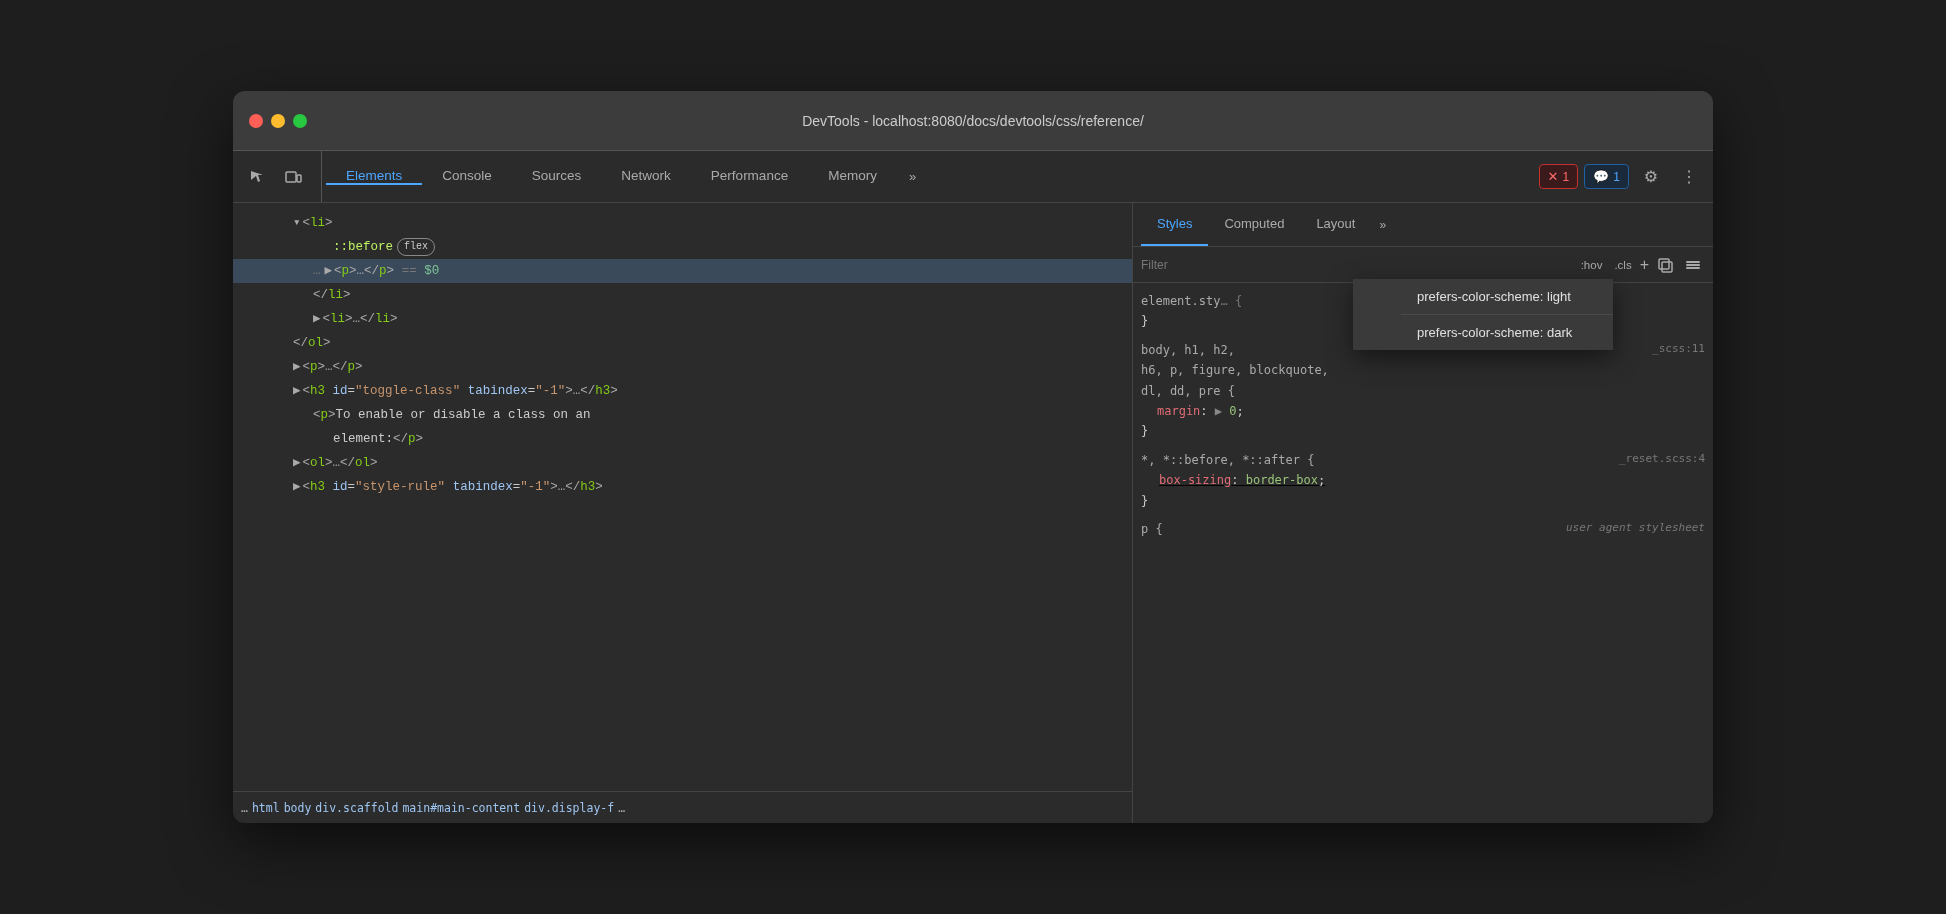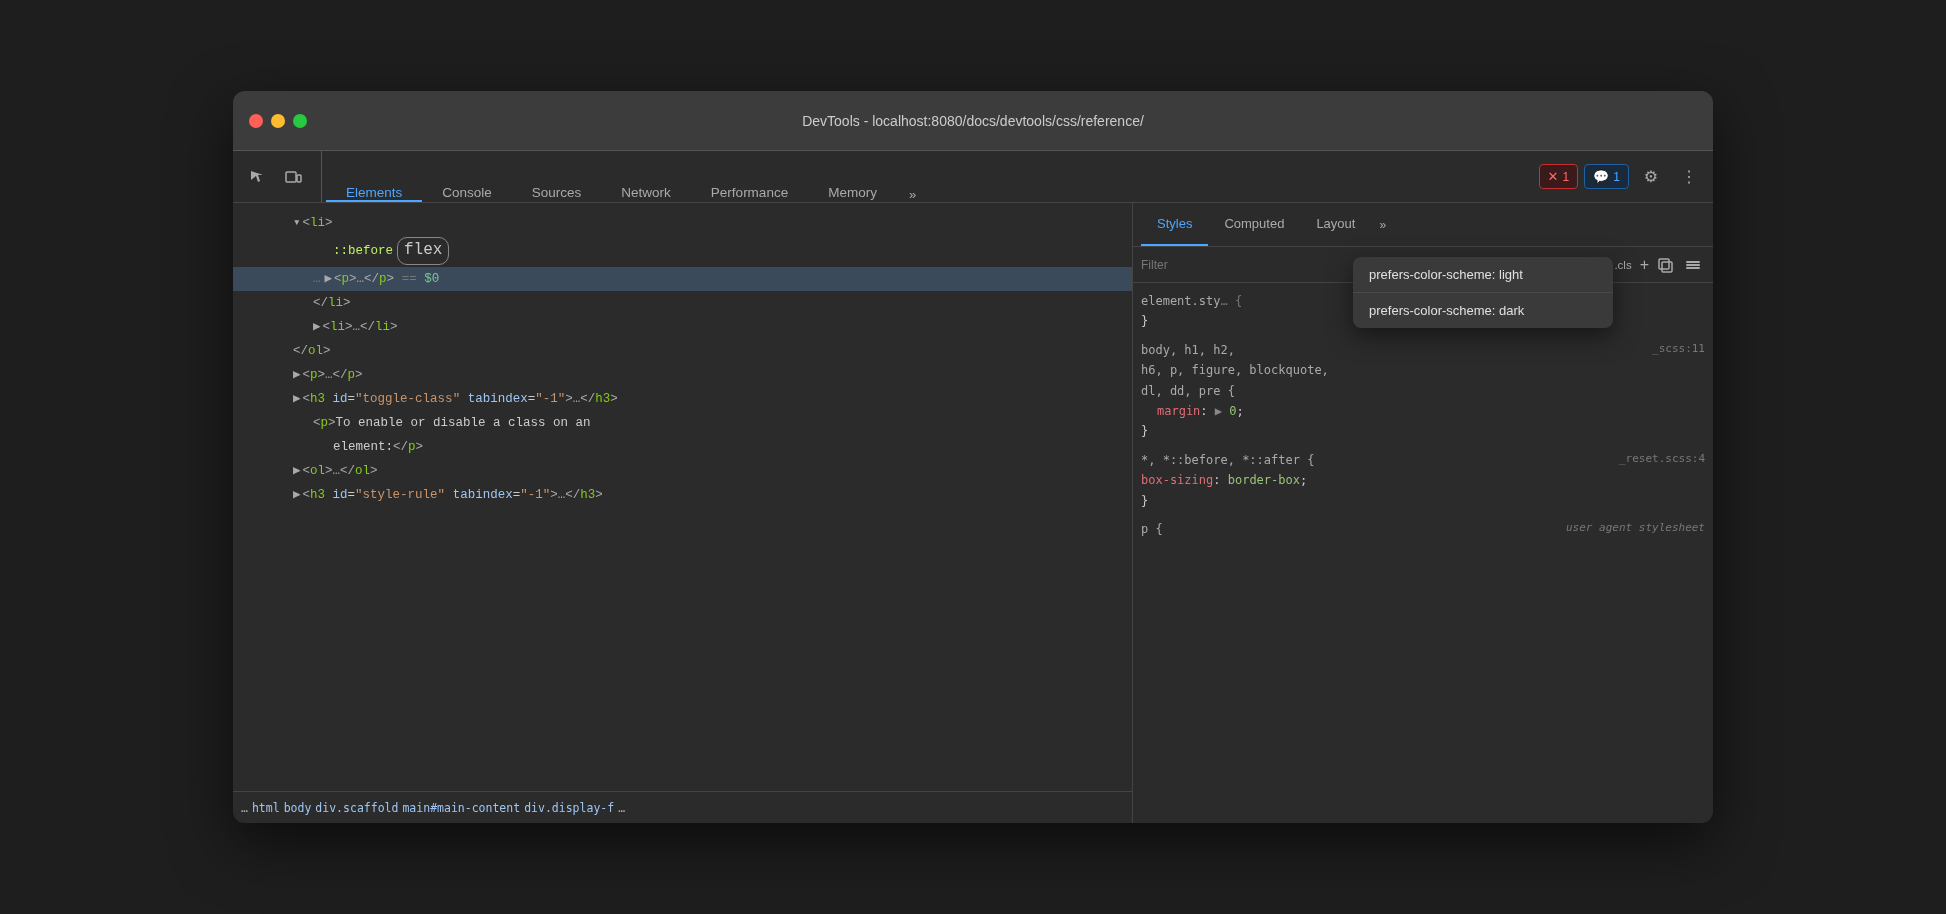--- a/index.html
+++ b/index.html
@@ -69,21 +69,21 @@
       display: flex;
       align-items: center;
       justify-content: center;
       border-radius: 4px;
       cursor: pointer;
       color: #aaa;
       font-size: 18px;
     }
     .tabs {
       display: flex;
-      align-items: flex-end;
+      align-items: center;
       flex: 1;
     }
     .tab {
       padding: 0 20px;
       display: flex;
       align-items: center;
       color: #aaa;
       font-size: 13.5px;
       cursor: pointer;
       border-bottom: 2px solid transparent;
@@ -173,21 +173,21 @@
     .attr-name { color: #9ec6f3; }
     .attr-value { color: #c8956c; }
     .pseudo { color: #bef264; }
     .dom-text { color: #ccc; }
     .badge-flex {
       display: inline-block;
       background: transparent;
       border: 1px solid #888;
       border-radius: 10px;
       padding: 0 6px;
-      font-size: 16px;
+      font-size: 10px;
       color: #ccc;
       margin-left: 4px;
     }
     .expand-arrow { color: #aaa; margin-right: 2px; }
     .dollar-sign { color: #7ec699; }
     .breadcrumb-bar {
       height: 32px;
       background: #2b2b2b;
       border-top: 1px solid #444;
       display: flex;
@@ -286,28 +286,29 @@
     .style-brace { color: #ccc; }
     .style-prop { color: #e06c75; }
     .style-value { color: #98c379; }
     .style-colon { color: #ccc; }
     .style-source { color: #777; font-size: 11px; float: right; }
     .style-arrow { color: #888; }
 
     
     .dropdown-popup {
       position: absolute;
-      top: 54px;
+      top: 76px;
       right: 100px;
       background: #3a3a3a;
-      border-radius: 8px;
+      border-radius: 0;
       box-shadow: 0 8px 24px rgba(0,0,0,0.5);
       overflow: hidden;
       min-width: 260px;
       z-index: 100;
+      padding-left: 48px;
     }
     .dropdown-item {
       padding: 10px 16px;
       color: #e0e0e0;
       font-size: 13px;
       cursor: pointer;
       white-space: nowrap;
     }
     .dropdown-item:not(:last-child) {
       border-bottom: 1px solid #4a4a4a;
@@ -549,21 +550,21 @@
             <span class="style-value"> 0</span><span style="color:#ccc;">;</span>
           </span>
           <br>
           <span class="style-brace">}</span>
         </div>
 
         <div class="style-rule">
           <span class="style-selector">*, *::before, *::after {</span>
           <span class="style-source">_reset.scss:4</span>
           <br>
-          <span style="margin-left:0;">
+          <span style="margin-left:18px;text-decoration:underline;">
             <span class="style-prop">box-sizing</span><span class="style-colon">: </span>
             <span class="style-value">border-box</span><span style="color:#ccc;">;</span>
           </span>
           <br>
           <span class="style-brace">}</span>
         </div>
 
         <div class="style-rule">
           <span class="style-selector">p {</span>
           <span class="style-source" style="font-style:italic;">user agent stylesheet</span>

